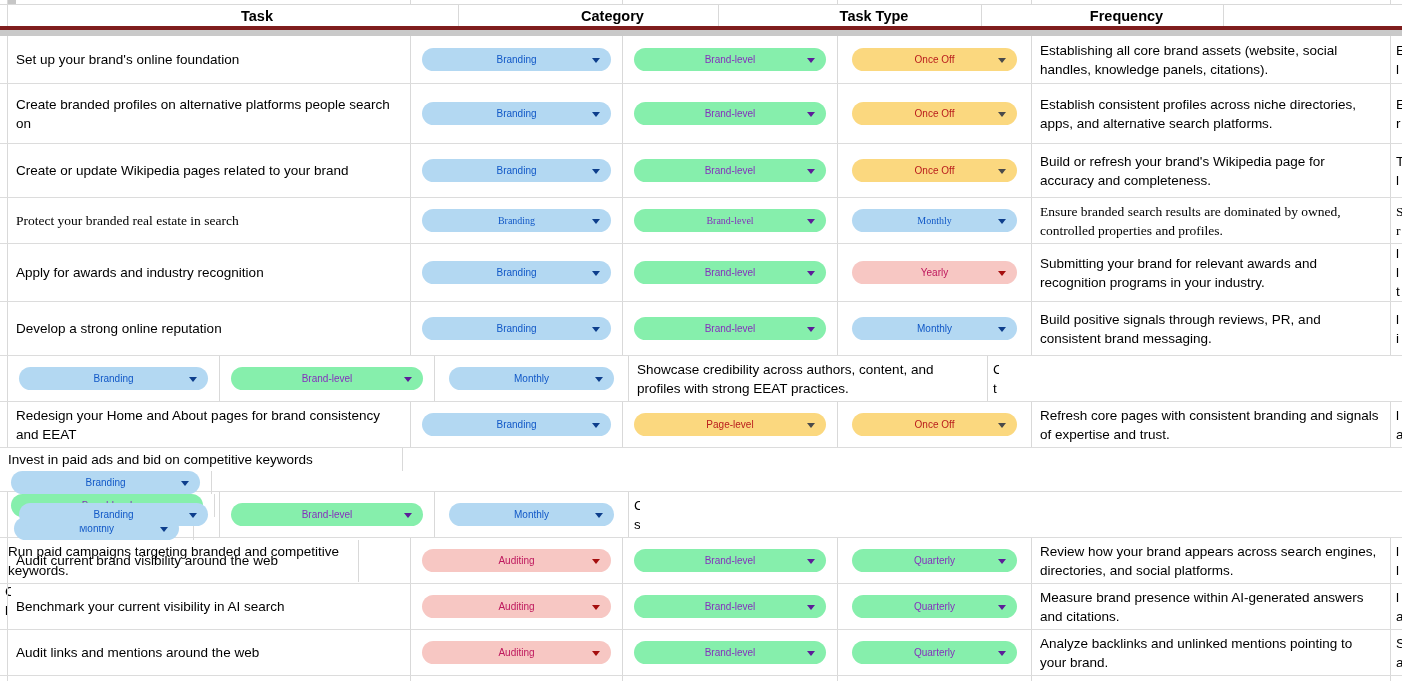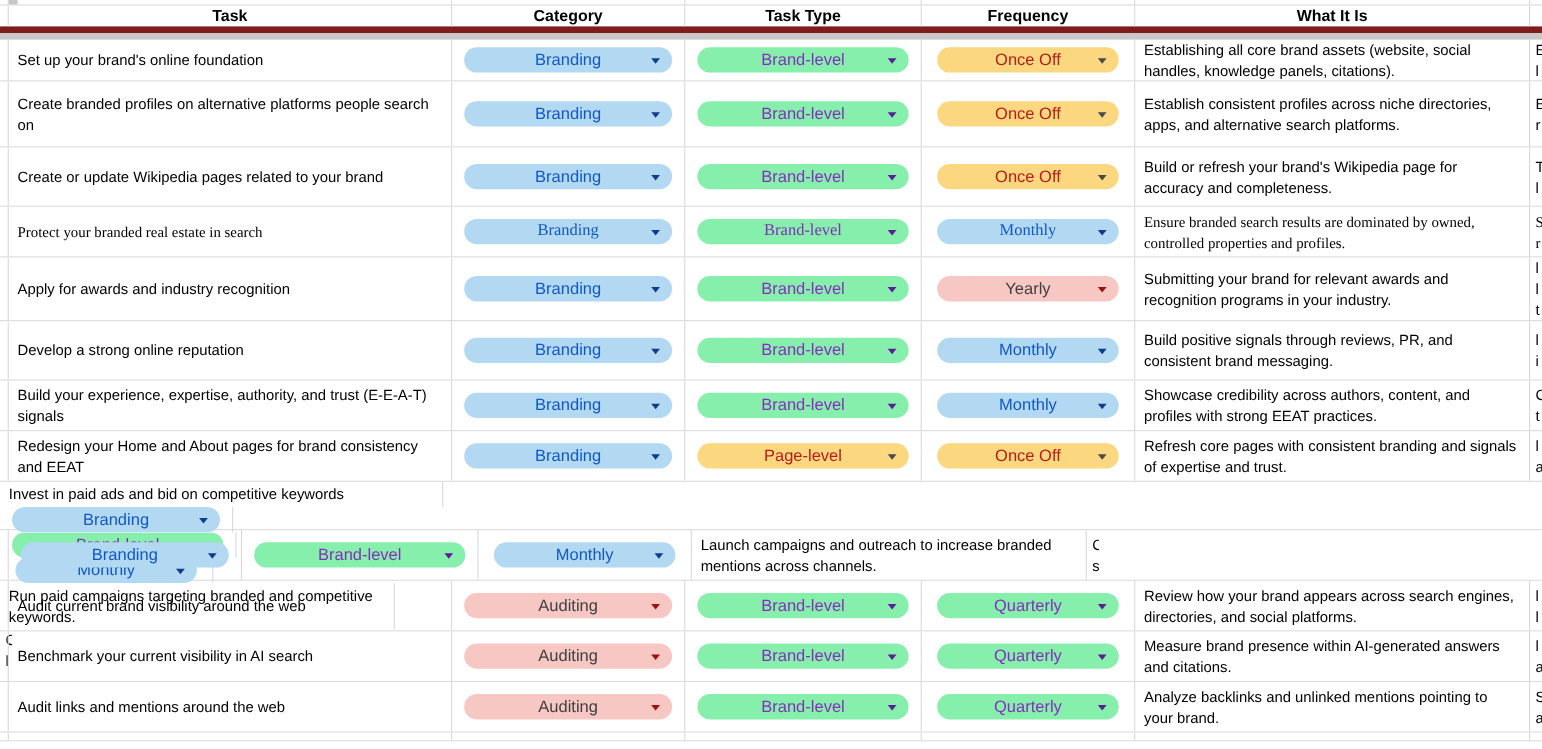--- a/index.html
+++ b/index.html
@@ -13,36 +13,36 @@
   .c-cat    { width:212px; padding:0 11px; justify-content:center; }
   .c-type   { width:215px; padding:0 11px; justify-content:center; }
   .c-freq   { width:194px; padding:0 14px; justify-content:center; }
   .c-what   { width:359px; padding:2px 8px; }
   .c-peek   { width:11px; border-right:none; padding-left:5px; }
 
   .topstrip { height:5px; border-bottom:1px solid #d9d9d9; }
   .topstrip .cell { border-bottom:none; }
   .handle { position:absolute; left:8px; top:0; width:8px; height:4px; background:#c6c6c6; }
 
-  .headrow { height:25px; border-bottom:6px solid #7f1d1d; }
+  .headrow { height:25px; border-bottom:4px solid #7f1d1d;gap:48px; }
   .headrow .cell { justify-content:center; font-weight:bold; font-size:14.5px; color:#000; }
   .band { height:6px; background:#c9c9c9; width:1402px; }
 
   .row { border-bottom:1px solid #dcdcdc; }
   .txt { font-size:13.5px; color:#000; line-height:19px; }
   .peek-txt { font-size:13.5px; color:#000; line-height:19px; white-space:pre-line; }
 
   .chip { position:relative; flex:1; height:23px; border-radius:12px; display:flex;
-          align-items:center; justify-content:center; font-size:15px; cursor:pointer; }
+          align-items:center; justify-content:center; font-size:10px; cursor:pointer; }
   .chip .chip-label { line-height:1; }
   .chip .chip-arrow { position:absolute; right:11px; top:50%; margin-top:-2px; width:0; height:0;
           border-left:4.5px solid transparent; border-right:4.5px solid transparent; border-top:5.5px solid currentColor; }
   .chip.blue   { background:#b3d8f2; color:#1158c7; }
   .chip.blue   .chip-arrow { color:#0d3e8c; }
-  .chip.red    { background:#f7c7c3; color:#404040; }
+  .chip.red    { background:#f7c7c3; color:#be185d; }
   .chip.red    .chip-arrow { color:#a50e0e; }
   .chip.purple { background:#86efac; color:#8430bd; }
   .chip.purple .chip-arrow { color:#5c1d99; }
   .chip.yellow { background:#fbd87f; color:#b91c1c; }
   .chip.yellow .chip-arrow { color:#4a4a4a; }
 </style>
 </head>
 <body>
 
 <div class="sheet">
@@ -74,21 +74,21 @@
     </div>
     <div class="cell c-what">
       <span>What It Is</span>
     </div>
     <div class="cell c-peek"></div>
   </div>
 
   <div class="band"></div>
 
   <div id="table-body">
-  <div class="flexrow row" style="height: 38px;">
+  <div class="flexrow row" style="height: 48px;">
     <div class="cell c-spacer"></div>
     <div class="cell c-task">
       <span class="txt js-task">Set up your brand's online foundation</span>
     </div>
     <div class="cell c-cat">
       <div class="chip js-cat blue">
         <span class="chip-label js-cat-label">Branding</span>
         <i class="chip-arrow"></i>
       </div>
     </div>
@@ -269,23 +269,20 @@
       <span class="txt js-what">Build positive signals through reviews, PR, and consistent brand messaging.</span>
     </div>
     <div class="cell c-peek">
       <span class="peek-txt js-peek">l
 i</span>
     </div>
   </div>
 
   <div class="flexrow row" style="height: 46px;">
     <div class="cell c-spacer"></div>
-    <div class="cell c-task">
-      <span class="txt js-task">Build your experience, expertise, authority, and trust (E-E-A-T) signals</span>
-    </div>
     <div class="cell c-cat">
       <div class="chip js-cat blue">
         <span class="chip-label js-cat-label">Branding</span>
         <i class="chip-arrow"></i>
       </div>
     </div>
     <div class="cell c-type">
       <div class="chip js-type purple">
         <span class="chip-label js-type-label">Brand-level</span>
         <i class="chip-arrow"></i>
@@ -383,23 +380,20 @@
         <span class="chip-label js-type-label">Brand-level</span>
         <i class="chip-arrow"></i>
       </div>
     </div>
     <div class="cell c-freq">
       <div class="chip js-freq blue">
         <span class="chip-label js-freq-label">Monthly</span>
         <i class="chip-arrow"></i>
       </div>
     </div>
-    <div class="cell c-what">
-      <span class="txt js-what">Launch campaigns and outreach to increase branded mentions across channels.</span>
-    </div>
     <div class="cell c-peek">
       <span class="peek-txt js-peek">C
 s</span>
     </div>
   </div>
 
   <div class="flexrow row" style="height: 46px;">
     <div class="cell c-spacer"></div>
     <div class="cell c-task">
       <span class="txt js-task">Audit current brand visibility around the web</span>

